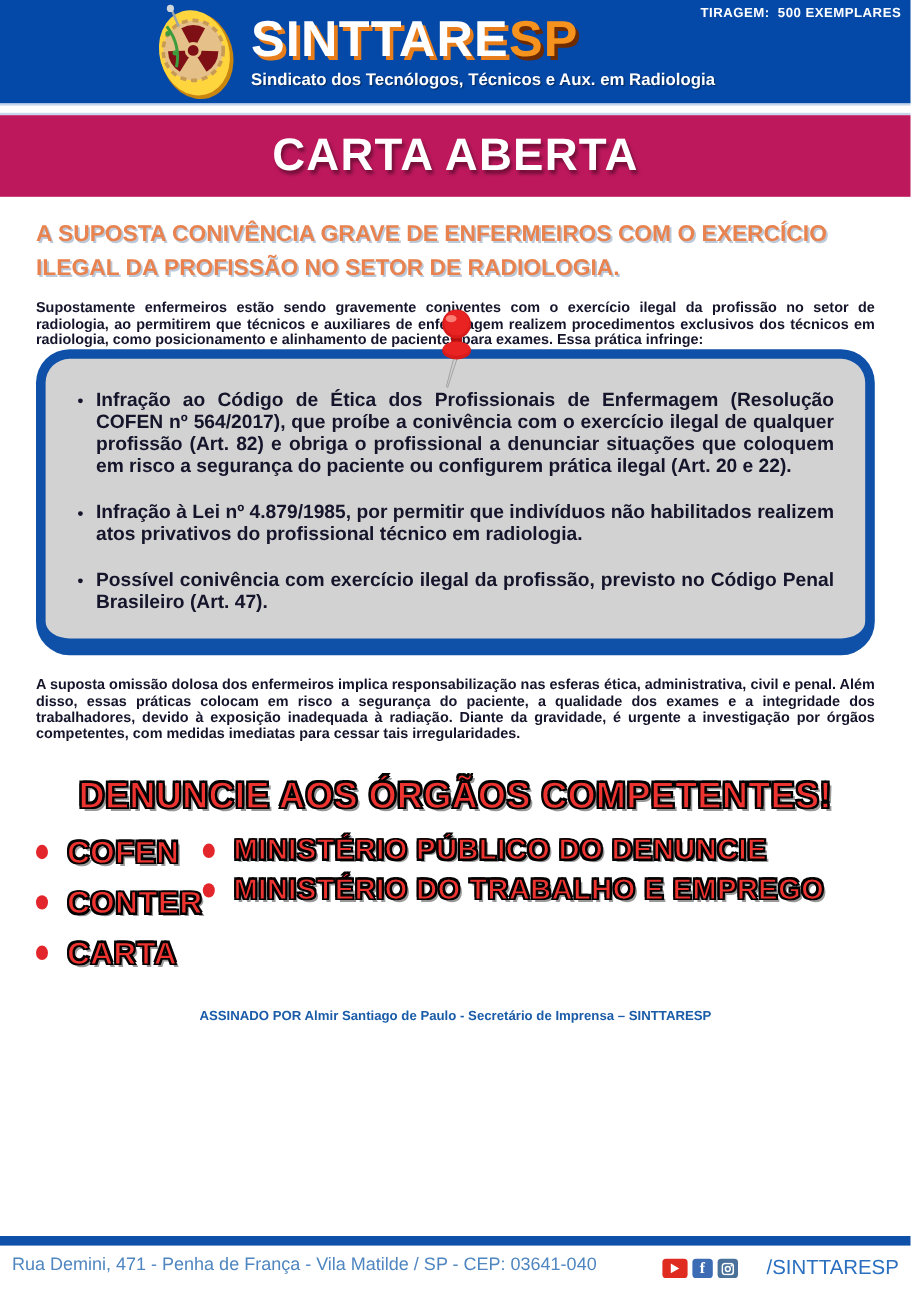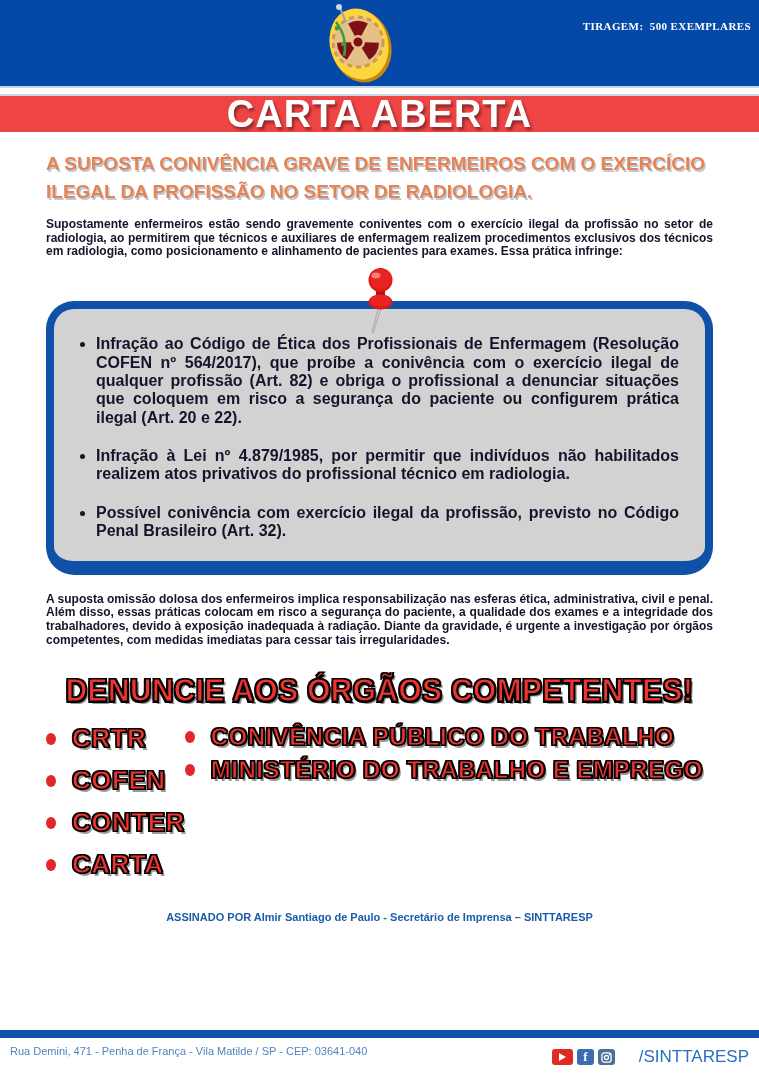--- a/index.html
+++ b/index.html
@@ -1,47 +1,47 @@
 <!DOCTYPE html>
 <html><head>
 <meta charset="utf-8">
 <style>
   html,body{margin:0;padding:0;background:#fff;}
   .page{position:relative;width:759px;height:1079px;overflow:hidden;background:#fff;
         font-family:"Liberation Sans",sans-serif;}
 
   
   .topbar{position:relative;height:86px;background:#0449A8;display:flex;align-items:center;justify-content:center;}
-  .tiragem{position:absolute;top:20px;right:8px;color:#fff;font-family:Liberation Serif, serif;
+  .tiragem{position:absolute;top:5px;right:8px;color:#fff;font-family:Liberation Sans, sans-serif;
            font-weight:bold;font-size:11px;letter-spacing:.4px;white-space:pre;}
   .logo-wrap{display:flex;align-items:center;margin-left:-40px;}
   .coin-svg{display:block;}
   .logo-text{margin-left:6px;}
   .logo-title{font-size:42px;font-weight:800;line-height:1;letter-spacing:1px;}
   .lt-main{color:#fff;text-shadow:3px 3px 0 #E87E1B;}
   .lt-suffix{color:#F6921E;text-shadow:3px 3px 0 #6E2B00;}
   .logo-subtitle{color:#fff;font-weight:bold;font-size:14px;margin-top:4px;
                  text-shadow:1px 1px 1px rgba(0,0,0,.45);}
 
   .gapband{height:10px;background:#fff;border-top:2px solid #C7D6EA;border-bottom:2px solid #C7D6EA;box-sizing:border-box;}
 
   
-  .banner{height:36px;background:#ef4444;display:flex;align-items:center;justify-content:center;}
+  .banner{height:68px;background:#be185d;display:flex;align-items:center;justify-content:center;}
   .banner span{color:#fff;font-size:38px;font-weight:800;letter-spacing:1px;
                text-shadow:2px 3px 3px rgba(0,0,0,.4);}
 
   
-  main{display:block;padding:0 46px;}
+  main{display:block;padding:0 30px;}
   .headline{margin:18px 0 0;color:#E88350;font-size:19px;font-weight:800;line-height:1.45;
             text-shadow:1.5px 1.5px 0 #BCC9DB;}
   .para{margin:13px 0 0;color:#14142B;font-size:12px;font-weight:bold;line-height:1.14;
         text-align:justify;}
 
   
-  .pinbox-wrap{position:relative;margin-top:42px;}
+  .pinbox-wrap{position:relative;}
   .pin{position:absolute;top:-34px;left:50%;transform:translateX(-50%);z-index:3;}
   .infobox{background:#D2D2D2;border:solid #0F51A8;border-width:8px 8px 14px 8px;border-radius:28px;
            padding:26px 26px 16px 16px;}
   .infobox ul{margin:0;padding:0 0 0 26px;}
   .infobox li{color:#14142B;font-size:16px;font-weight:bold;line-height:1.15;text-align:justify;
               margin-bottom:20px;}
   .infobox li:last-child{margin-bottom:4px;}
 
   .para.second{margin-top:18px;}
 
@@ -61,21 +61,21 @@
   .agency-right{margin-left:56px;margin-top:32px;}
   .agency-right li{font-size:24px;margin-bottom:5px;}
 
   .signature{margin-top:20px;text-align:center;color:#1A5CA8;font-size:11px;font-weight:bold;}
 
   
   footer{position:absolute;left:0;bottom:0;width:100%;}
   .footer-bar{height:8px;background:#0F51A8;}
   .footer-content{display:flex;justify-content:space-between;align-items:flex-start;
                   padding:5px 10px 0 10px;height:36px;}
-  .footer-left{color:#4F86C0;font-size:11px;line-height:1.5;}
+  .footer-left{color:#4F86C0;font-size:15px;line-height:1.5;}
   .footer-right{display:flex;align-items:center;margin-top:4px;}
   .sicon{display:inline-flex;align-items:center;justify-content:center;width:17px;height:16px;
          margin-right:4px;color:#fff;font-weight:bold;border-radius:3px;font-size:11px;}
   .sicon.yt{background:#E02B20;width:21px;}
   .sicon.yt::before{content:"";display:block;width:0;height:0;border-left:7px solid #fff;
                     border-top:4.5px solid transparent;border-bottom:4.5px solid transparent;}
   .sicon.fb{background:#3B6CB4;font-family:"Liberation Serif",serif;font-size:13px;}
   .sicon.ig{background:#4A7199;}
   .handle{color:#2A6FC0;font-size:17px;margin-left:20px;}
 </style>
@@ -95,20 +95,24 @@
         <path d="M38,42 L59,42.7 A21,21 0 0 1 49.1,59.8 Z" fill="#7E1015"></path>
         <path d="M38,42 L26.9,59.8 A21,21 0 0 1 17,42.7 Z" fill="#7E1015"></path>
         <circle cx="38" cy="42" r="7" fill="#E5C089"></circle>
         <circle cx="38" cy="42" r="4.5" fill="#7E1015"></circle>
         <path d="M16,22 q12,16 8,34" stroke="#3E9B3E" stroke-width="2.5" fill="none"></path>
         <circle cx="17" cy="28" r="2.2" fill="#3E9B3E"></circle>
         <circle cx="23" cy="44" r="2.2" fill="#3E9B3E"></circle>
         <line x1="20" y1="8" x2="26" y2="22" stroke="#9aa4ad" stroke-width="2"></line>
         <circle cx="19" cy="7" r="3" fill="#cfd6dc"></circle>
       </svg>
+      <div class="logo-text">
+        <div class="logo-title"><span class="lt-main">SINTTARE</span><span class="lt-suffix">SP</span></div>
+        <div class="logo-subtitle">Sindicato dos Tecnólogos, Técnicos e Aux. em Radiologia</div>
+      </div>
     </div>
   </header>
 
   <div class="gapband"></div>
 
   <div class="banner">
     <span>CARTA ABERTA</span>
   </div>
 
   <main>
@@ -123,38 +127,37 @@
         <ellipse cx="23.5" cy="35" rx="12" ry="7.5" fill="#D71A1A"></ellipse>
         <ellipse cx="23.5" cy="33.5" rx="11" ry="6" fill="#E92222"></ellipse>
         <circle cx="23.5" cy="13" r="12" fill="#D71A1A"></circle>
         <circle cx="23.5" cy="12" r="10.5" fill="#E92222"></circle>
         <ellipse cx="19" cy="8.5" rx="4.5" ry="3" fill="#FF8F84" opacity=".85"></ellipse>
       </svg>
       <div class="infobox">
         <ul>
           <li>Infração ao Código de Ética dos Profissionais de Enfermagem (Resolução COFEN nº 564/2017), que proíbe a conivência com o exercício ilegal de qualquer profissão (Art. 82) e obriga o profissional a denunciar situações que coloquem em risco a segurança do paciente ou configurem prática ilegal (Art. 20 e 22).</li>
           <li>Infração à Lei nº 4.879/1985, por permitir que indivíduos não habilitados realizem atos privativos do profissional técnico em radiologia.</li>
-          <li>Possível conivência com exercício ilegal da profissão, previsto no Código Penal Brasileiro (Art. 32).</li>
+          <li>Possível conivência com exercício ilegal da profissão, previsto no Código Penal Brasileiro (Art. 47).</li>
         </ul>
       </div>
     </div>
 
     <p class="para second">A suposta omissão dolosa dos enfermeiros implica responsabilização nas esferas ética, administrativa, civil e penal. Além disso, essas práticas colocam em risco a segurança do paciente, a qualidade dos exames e a integridade dos trabalhadores, devido à exposição inadequada à radiação. Diante da gravidade, é urgente a investigação por órgãos competentes, com medidas imediatas para cessar tais irregularidades.</p>
 
     <h2 class="cta-title">DENUNCIE AOS ÓRGÃOS COMPETENTES!</h2>
 
     <div class="agencies">
       <ul class="agency-left">
-        <li>CRTR</li>
         <li>COFEN</li>
         <li>CONTER</li>
         <li>CARTA</li>
       </ul>
       <ul class="agency-right">
-        <li>CONIVÊNCIA PÚBLICO DO TRABALHO</li>
+        <li>MINISTÉRIO PÚBLICO DO DENUNCIE</li>
         <li>MINISTÉRIO DO TRABALHO E EMPREGO</li>
       </ul>
     </div>
 
     <div class="signature">ASSINADO POR Almir Santiago de Paulo - Secretário de Imprensa – SINTTARESP</div>
   </main>
 
   <footer>
     <div class="footer-bar"></div>
     <div class="footer-content">

